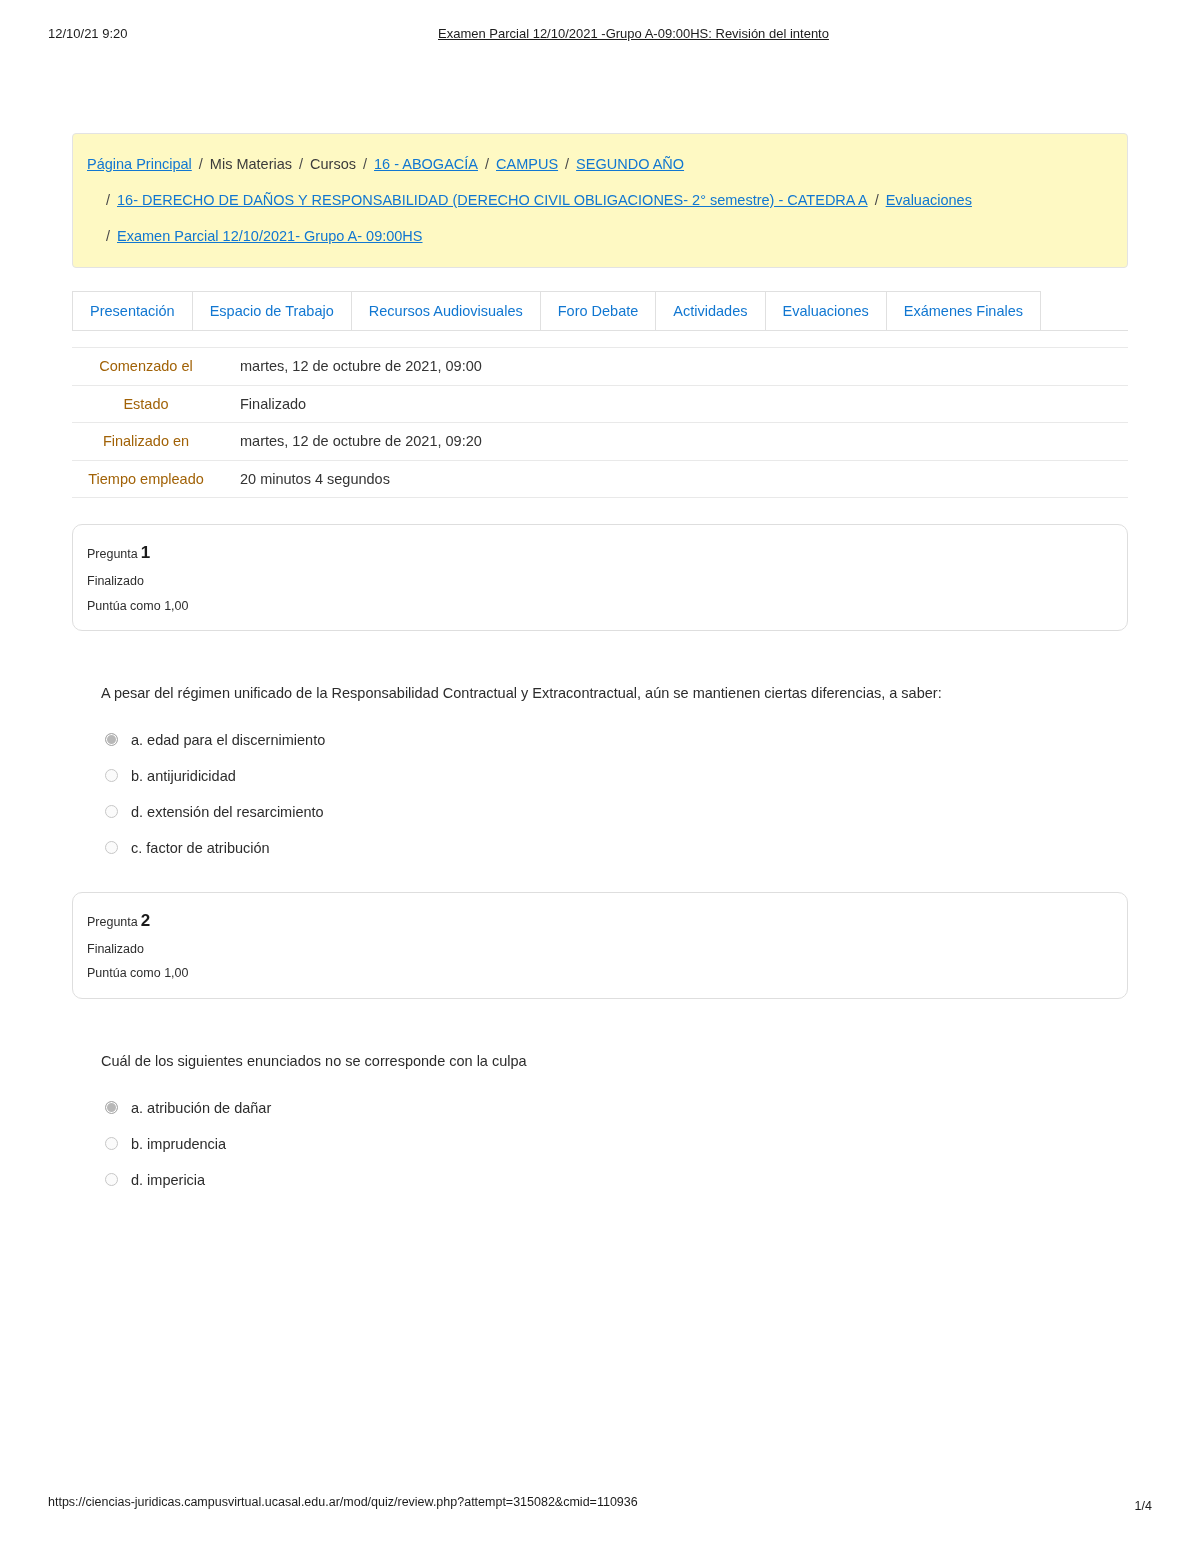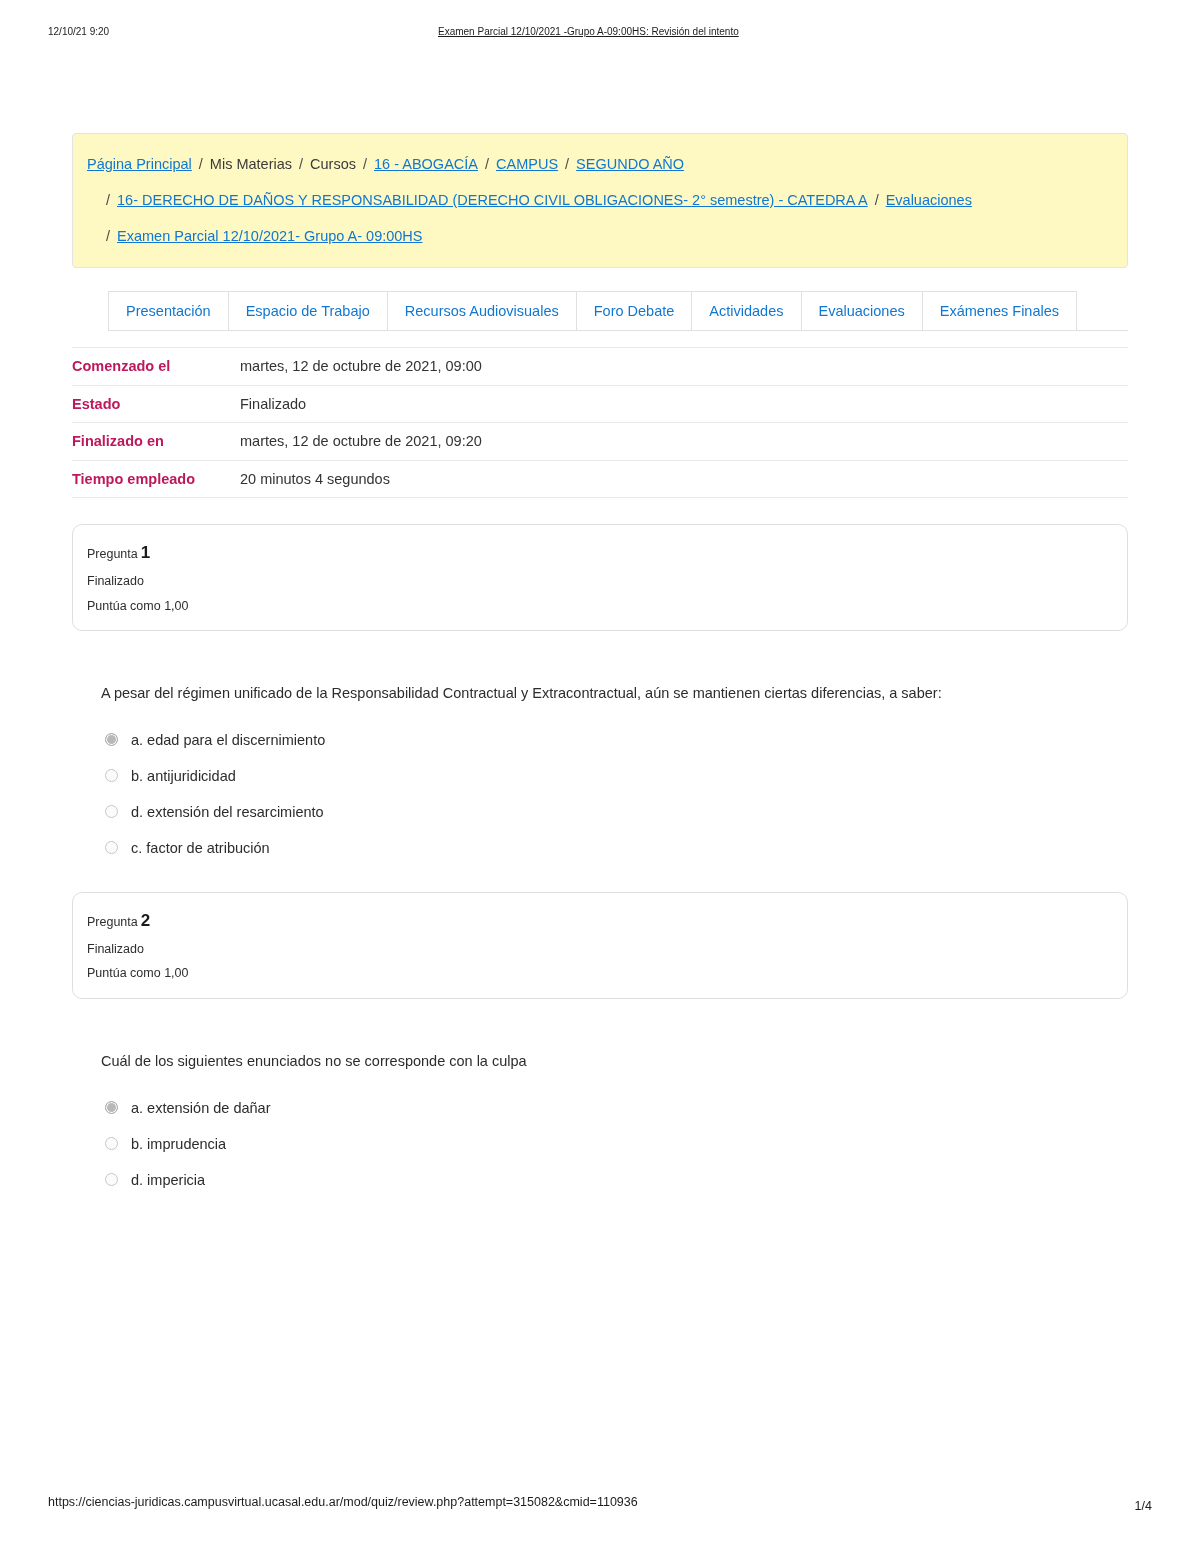--- a/index.html
+++ b/index.html
@@ -17,21 +17,21 @@
     -webkit-font-smoothing: antialiased;
   }
 
   
   .print-header {
     position: absolute;
     top: 26px;
     left: 48px;
     right: 64px;
     height: 20px;
-    font-size: 10px;
+    font-size: 13px;
     color: #1c1c1c;
   }
   .print-header .ph-date {
     position: absolute;
     left: 0;
     top: 0;
     white-space: nowrap;
   }
   .print-header .ph-title {
     position: absolute;
@@ -71,21 +71,20 @@
     color: #4a4a4a;
     padding: 0 7px;
   }
 
   
   .tabs {
     margin-top: 23px;
     display: flex;
     align-items: flex-end;
     border-bottom: 1px solid #e0e0e0;
-    margin-left: 36px;
   }
   .tab {
     border: 1px solid #e0e0e0;
     border-bottom: none;
     border-right: none;
     background: #ffffff;
     color: #1177d1;
     font-size: 14.5px;
     padding: 11px 17px 10px 17px;
     white-space: nowrap;
@@ -98,23 +97,23 @@
   .info-table {
     margin-top: 16px;
     width: 1056px;
     border-collapse: collapse;
     font-size: 14.5px;
   }
   .info-table tr { border-bottom: 1px solid #e9e9e9; }
   .info-table tr:first-child { border-top: 1px solid #e9e9e9; }
   .info-table th {
     width: 160px;
-    text-align: left;
-    font-weight: bold;
-    color: #be185d;
+    text-align: center;
+    font-weight: normal;
+    color: #a16207;
     padding: 7px 12px 7px 0;
     vertical-align: top;
     line-height: 1.55;
   }
   .info-table td {
     text-align: left;
     color: #333333;
     padding: 7px 0 7px 8px;
     vertical-align: top;
     line-height: 1.55;
@@ -274,21 +273,21 @@
       <div class="question">
         <div class="q-info-box">
           <div class="q-info-line"><span>Pregunta</span><span class="q-num">2</span></div>
           <div class="q-info-line">Finalizado</div>
           <div class="q-info-line">Puntúa como 1,00</div>
         </div>
         <div class="q-text">Cuál de los siguientes enunciados no se corresponde con la culpa</div>
         <div class="answers">
           <div class="answer">
             <span class="radio selected"></span>
-            <span class="answer-label">a. extensión de dañar</span>
+            <span class="answer-label">a. atribución de dañar</span>
           </div>
           <div class="answer">
             <span class="radio"></span>
             <span class="answer-label">b. imprudencia</span>
           </div>
           <div class="answer">
             <span class="radio"></span>
             <span class="answer-label">d. impericia</span>
           </div>
         </div>

